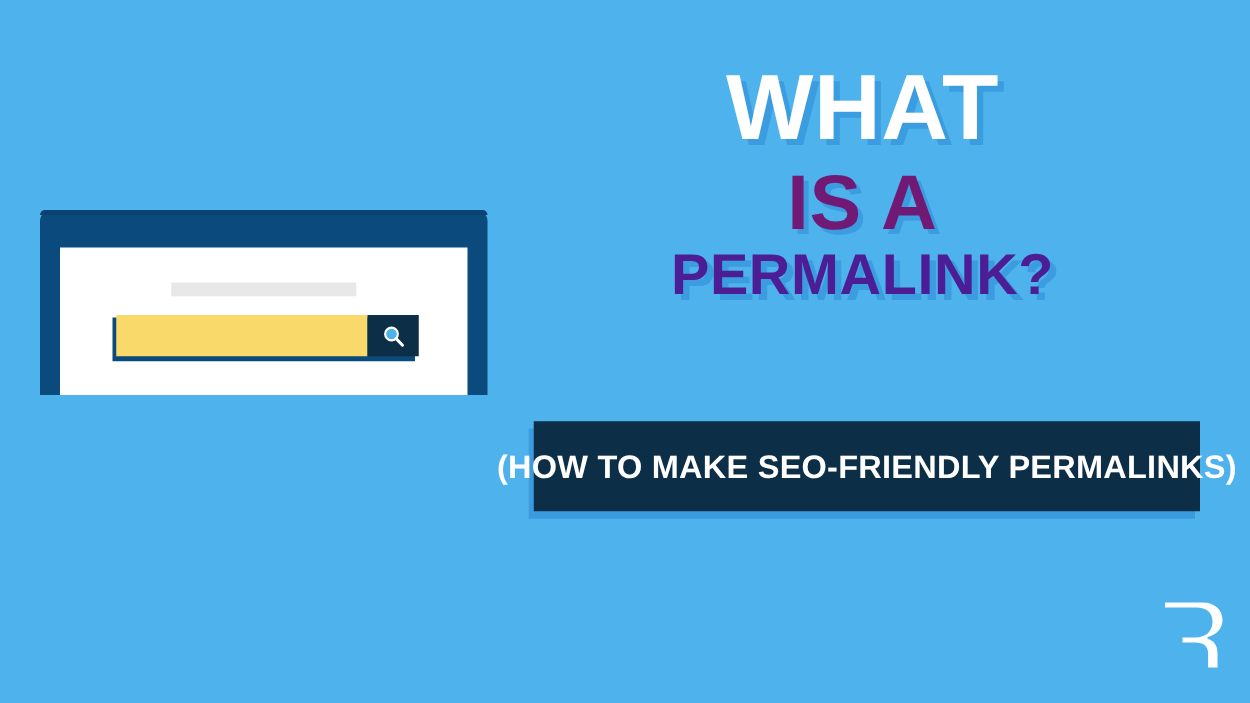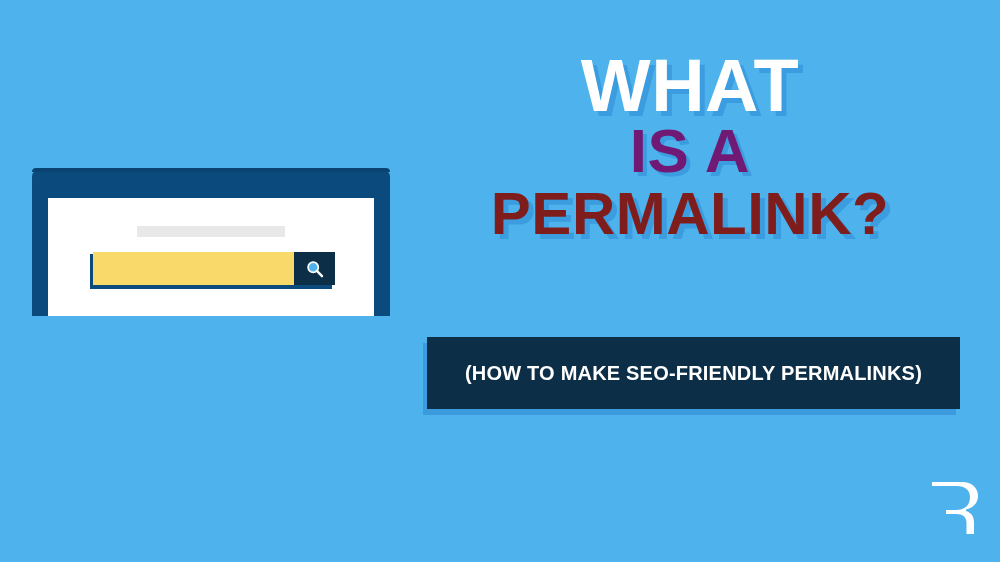--- a/index.html
+++ b/index.html
@@ -121,50 +121,50 @@
   .hl-line {
     font-weight: 700;
     line-height: 0.96;
     letter-spacing: 0.5px;
     white-space: nowrap;
   }
   .hl-what {
     font-size: 74px;
     color: #ffffff;
     text-shadow: 5px 5px 0 #3b9cdf;
-    margin-bottom: 0;
+    margin-bottom: 12px;
   }
   .hl-isa {
     font-size: 62px;
     color: #701a75;
     text-shadow: 4px 4px 0 #3b9cdf;
     margin-bottom: 4px;
   }
   .hl-permalink {
-    font-size: 60px;
-    color: #7f1d1d;
+    font-size: 46px;
+    color: #4c1d95;
     text-shadow: 5px 5px 0 #3b9cdf;
   }
 
   
   .subtitle-bar {
     position: absolute;
     left: 427px;
     top: 337px;
     width: 533px;
     height: 72px;
     background: #0d2e47;
     box-shadow: -4px 6px 0 rgba(58,150,220,0.85);
     display: flex;
     align-items: center;
     justify-content: center;
   }
   .subtitle-text {
     color: #ffffff;
-    font-size: 20px;
+    font-size: 26px;
     font-weight: 700;
     letter-spacing: 0.2px;
     white-space: nowrap;
   }
 
   
   .logo {
     position: absolute;
     right: 18px;
     bottom: 22px;

